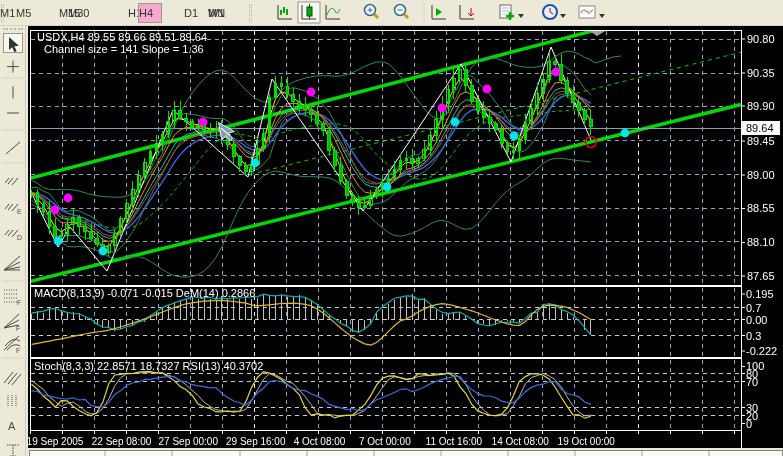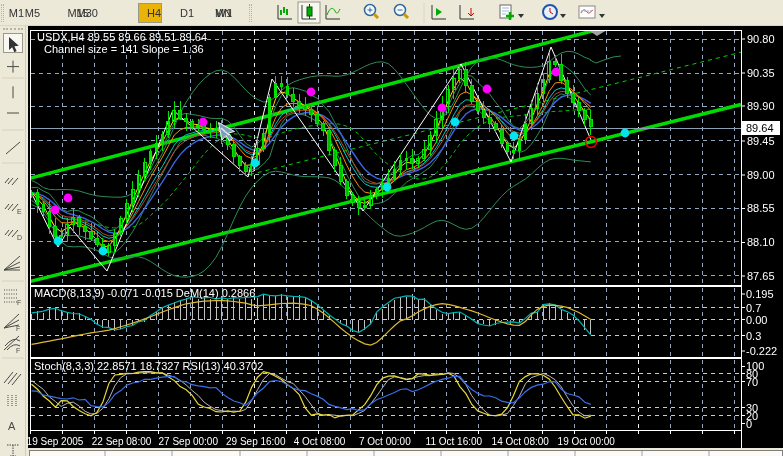--- a/index.html
+++ b/index.html
@@ -1,19 +1,19 @@
 <!DOCTYPE html>
 <html><head><meta charset="utf-8"><style>
 *{margin:0;padding:0;box-sizing:border-box}
 body{width:783px;height:456px;font-family:"Liberation Sans",sans-serif;background:#ece9d8;overflow:hidden;transform:translateZ(0)}
 #page{position:relative;width:783px;height:456px}
 #svgwrap{position:absolute;left:0;top:0;transform:translateZ(0)}
 #topbar{position:absolute;left:0;top:0;width:783px;height:26px;background:#ece9d8;border-bottom:1px solid #d8d4c8}
-.tfbtn{position:absolute;top:3px;height:20px;line-height:20px;text-align:right;font-size:11px;color:#333}
-.tfbtn.pressed{background:#eab308;border:1px solid #9a9889;line-height:18px}
+.tfbtn{position:absolute;top:3px;height:20px;line-height:20px;text-align:left;font-size:11px;color:#333}
+.tfbtn.pressed{background:#f9a8d4;border:1px solid #9a9889;line-height:18px}
 .grip{position:absolute;top:4px;width:3px;height:18px;border-left:1px dotted #b8b4a2;border-right:1px dotted #b8b4a2}
 #leftbar{position:absolute;left:0;top:26px;width:26px;height:430px;background:#ece9d8;border-right:1px solid #cfcbbd}
 .lbtn{position:absolute;left:3px;width:20px;height:20px}
 .lbtn.pressed{background:#f8f7f1;border:1px solid #9a9889}
 </style></head><body>
 <div id="page">
 <div id="svgwrap"><svg width="783" height="456" viewBox="0 0 783 456" xmlns="http://www.w3.org/2000/svg" font-family="Liberation Sans, sans-serif" style="opacity:0.999">
 <defs>
           <clipPath id="cpm">
             <rect x="30" y="30" width="712" height="255"></rect>
@@ -556,21 +556,21 @@
 <line x1="709" y1="451" x2="709" y2="456" stroke="#a0a0a0"></line>
 </svg></div>
 <div id="topbar">
 <div class="grip" style="left:1px"></div>
 <div class="tfbtn" style="left:0px;width:24px">M1</div>
       <div class="tfbtn" style="left:16px;width:24px">M5</div>
       <div class="tfbtn" style="left:59px;width:30px">M15</div>
       <div class="tfbtn" style="left:68px;width:30px">M30</div>
       <div class="tfbtn" style="left:128px;width:24px">H1</div>
       <div class="tfbtn pressed" style="left:138px;width:24px">H4</div>
-      <div class="tfbtn" style="left:170px;width:24px">D1</div>
+      <div class="tfbtn" style="left:184px;width:24px">D1</div>
       <div class="tfbtn" style="left:208px;width:24px">W1</div>
       <div class="tfbtn" style="left:208px;width:24px">MN</div>
 <div class="grip" style="left:249px"></div>
 <svg width="360" height="26" style="position:absolute;left:262px;top:0" xmlns="http://www.w3.org/2000/svg" font-family="Liberation Sans, sans-serif">
 <g transform="translate(14,3)">
 <path d="M2 2 V16 H16" stroke="#333" fill="none"></path>
 <path d="M5 12 V7 M8 10 V4 M11 12 V6" stroke="#00aa00" stroke-width="2" fill="none"></path>
 </g>
 <rect x="36" y="2" width="22" height="21" fill="#f8f7f1" stroke="#9a9889"></rect>
 <g transform="translate(38,3)">

